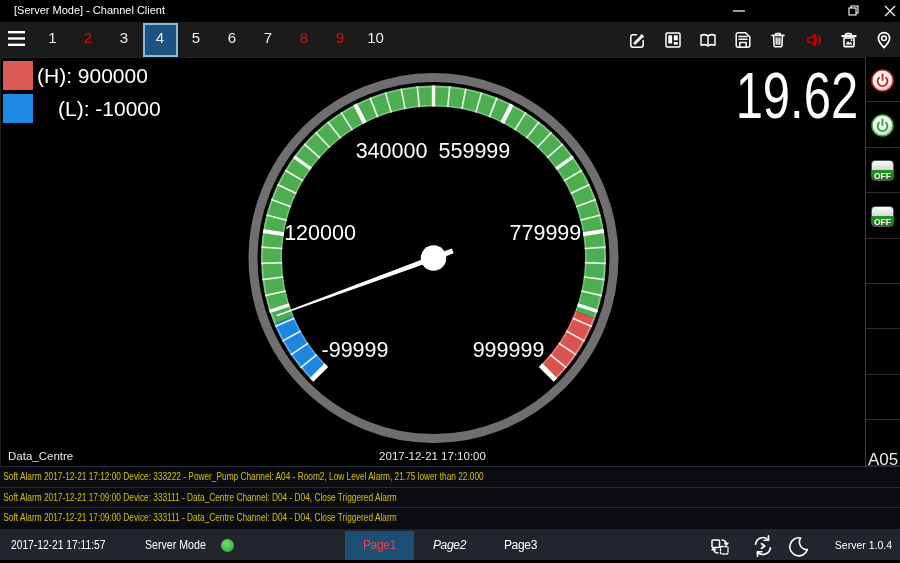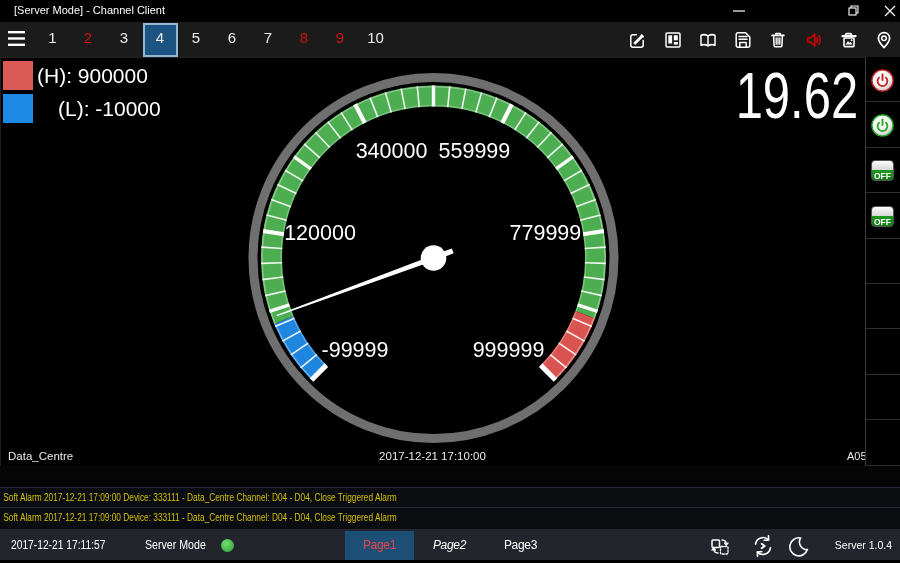--- a/index.html
+++ b/index.html
@@ -154,21 +154,21 @@
 
 <div class="abs" style="left:3px;top:61px;width:30px;height:29px;background:#da5a55;"></div>
 <div class="abs" style="left:3px;top:94px;width:30px;height:29px;background:#1e88e5;"></div>
 <div class="abs" style="left:37px;top:64px;font-size:21px;color:#fff;">(H): 900000</div>
 <div class="abs" style="left:37px;top:97px;font-size:21px;color:#fff;margin-left:21px;">(L): -10000</div>
 
 <div class="abs" style="right:41.5px;top:63.8px;font-size:64px;line-height:1;color:#fff;transform:scaleX(0.765);transform-origin:100% 50%;">19.62</div>
 
 <div class="abs" style="left:8px;top:450px;font-size:11.5px;color:#eaeaea;">Data_Centre</div>
 <div class="abs" style="left:0px;top:450px;width:865px;text-align:center;font-size:11.5px;color:#eaeaea;">2017-12-21 17:10:00</div>
-<div class="abs" style="left:847px;top:450px;font-size:11px;color:#eaeaea;">A05</div>
+<div class="abs" style="left:868px;top:450px;font-size:17px;color:#eaeaea;">A05</div>
 
 <div class="abs" style="left:865px;top:57px;width:35px;height:409px;border-left:1px solid #3a3a3a;box-sizing:border-box;">
   <div class="abs" style="left:0;top:0.0px;width:34px;height:45.4px;border-bottom:1px solid #2e2e2e;box-sizing:border-box;"></div>
     <div class="abs" style="left:0;top:45.4px;width:34px;height:45.4px;border-bottom:1px solid #2e2e2e;box-sizing:border-box;"></div>
     <div class="abs" style="left:0;top:90.8px;width:34px;height:45.4px;border-bottom:1px solid #2e2e2e;box-sizing:border-box;"></div>
     <div class="abs" style="left:0;top:136.2px;width:34px;height:45.4px;border-bottom:1px solid #2e2e2e;box-sizing:border-box;"></div>
     <div class="abs" style="left:0;top:181.6px;width:34px;height:45.4px;border-bottom:1px solid #2e2e2e;box-sizing:border-box;"></div>
     <div class="abs" style="left:0;top:227.0px;width:34px;height:45.4px;border-bottom:1px solid #2e2e2e;box-sizing:border-box;"></div>
     <div class="abs" style="left:0;top:272.4px;width:34px;height:45.4px;border-bottom:1px solid #2e2e2e;box-sizing:border-box;"></div>
     <div class="abs" style="left:0;top:317.8px;width:34px;height:45.4px;border-bottom:1px solid #2e2e2e;box-sizing:border-box;"></div>
@@ -199,20 +199,23 @@
 <line x1="11.5" y1="5.4" x2="11.5" y2="11" stroke="#22aa22" stroke-width="1.9" stroke-linecap="round"></line>
 </svg>
 <div class="abs" style="left:871px;top:160px;width:23px;height:21px;border-radius:4px;background:linear-gradient(#fdfdfd,#d8d8d8 45%,#1d9a1d 46%,#157a15);border:1px solid #555;box-sizing:border-box;">
 <div style="position:absolute;left:0;right:0;top:9.5px;text-align:center;font-size:8.5px;font-weight:bold;color:#fff;">OFF</div>
   </div>
 <div class="abs" style="left:871px;top:206px;width:23px;height:21px;border-radius:4px;background:linear-gradient(#fdfdfd,#d8d8d8 45%,#1d9a1d 46%,#157a15);border:1px solid #555;box-sizing:border-box;">
 <div style="position:absolute;left:0;right:0;top:9.5px;text-align:center;font-size:8.5px;font-weight:bold;color:#fff;">OFF</div>
   </div>
 
 <div class="abs" style="left:0;top:466px;width:900px;height:63px;background:#050505;">
+  <div class="abs" style="left:0;top:0;width:900px;height:21px;border-top:1px solid #262b35;background:#0b0c10;box-sizing:border-box;">
+    <div style="padding:4px 0 0 4px;font-size:10px;color:#d2c000;white-space:nowrap;transform:scaleX(0.83);transform-origin:0 50%;">Soft Alarm 2017-12-21 17:12:00 Device: 333222 - Power_Pump Channel: A04 - Room2, Low Level Alarm, 21.75 lower than 22.000</div>
+  </div>
   <div class="abs" style="left:0;top:20.5px;width:900px;height:20.5px;border-top:1px solid #262b35;background:#0b0c10;box-sizing:border-box;">
     <div style="padding:4px 0 0 4px;font-size:10px;color:#d2c000;white-space:nowrap;transform:scaleX(0.83);transform-origin:0 50%;">Soft Alarm 2017-12-21 17:09:00 Device: 333111 - Data_Centre Channel: D04 - D04, Close Triggered Alarm</div>
   </div>
   <div class="abs" style="left:0;top:41px;width:900px;height:22px;border-top:1px solid #262b35;background:#0b0c10;box-sizing:border-box;">
     <div style="padding:4px 0 0 4px;font-size:10px;color:#d2c000;white-space:nowrap;transform:scaleX(0.83);transform-origin:0 50%;">Soft Alarm 2017-12-21 17:09:00 Device: 333111 - Data_Centre Channel: D04 - D04, Close Triggered Alarm</div>
   </div>
 </div>
 
 <div class="abs" style="left:0;top:529px;width:900px;height:34px;background:#22262c;border-bottom:3px solid #000;box-sizing:border-box;padding-left:30px;">
   <div class="abs" style="left:11px;top:9px;font-size:12.5px;color:#fff;transform:scaleX(0.82);transform-origin:0 50%;white-space:nowrap;">2017-12-21 17:11:57</div>

